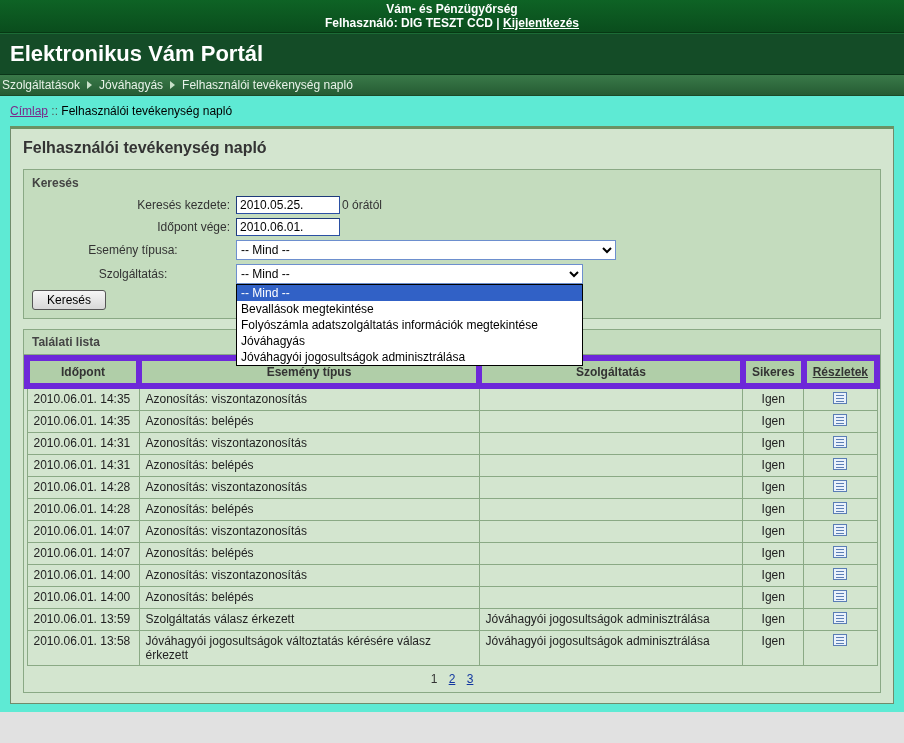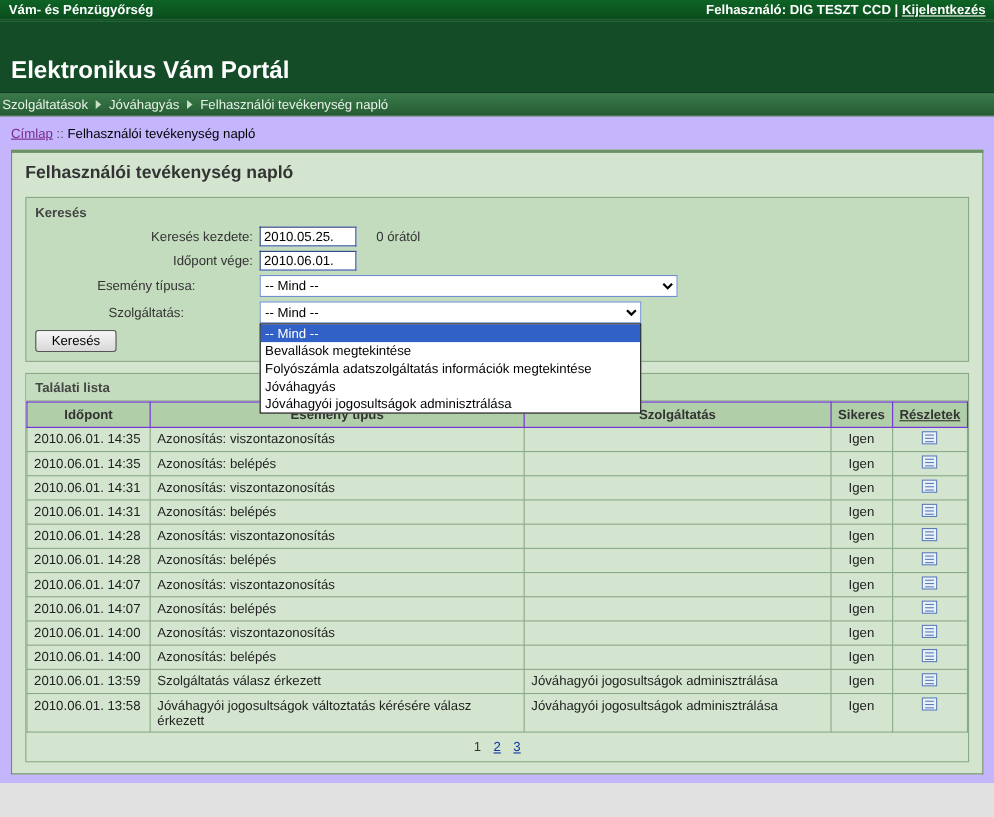--- a/index.html
+++ b/index.html
@@ -13,51 +13,52 @@
     background: #0d5f24;
     background: linear-gradient(#0e6325, #0a4d1d);
     color: #fff;
     display: flex;
     justify-content: space-between;
     align-items: center;
     padding: 2px 8px;
     font-weight: bold;
     font-size: 12px;
     border-bottom: 1px solid #063813;
+    flex-direction: column;
   }
   .topbar a { color: #fff; text-decoration: underline; }
   .titlebar {
     background: #144c27;
     color: #fff;
     padding: 7px 10px;
     border-top: 1px solid #1c6b36;
     border-bottom: 1px solid #0a3518;
   }
-  .titlebar h1 { font-size: 22px; font-weight: bold; font-family: Arial; margin-top: 24px; }
+  .titlebar h1 { font-size: 22px; font-weight: bold; font-family: Arial; }
   .breadcrumb-dark {
     background: #2f6a3e;
     background: linear-gradient(#3a7a49, #255c33);
     color: #e8f2e8;
     padding: 3px 2px;
     font-size: 12px;
     border-bottom: 1px solid #1b4a28;
     display: flex;
     align-items: center;
     gap: 4px;
   }
   .breadcrumb-dark .arrow {
     width: 0; height: 0;
     border-left: 5px solid #c8e0c8;
     border-top: 4px solid transparent;
     border-bottom: 4px solid transparent;
     display: inline-block;
     margin: 0 3px;
   }
   .content {
-    background: #c4b5fd;
+    background: #5eead4;
     padding: 8px 10px;
   }
   .path { font-size: 12px; margin-bottom: 8px; }
   .path a { color: #7a2a8a; text-decoration: underline; }
   .path .sep { color: #555; }
   .panel {
     background: #d3e5cf;
     border: 1px solid #718c6c;
     border-top: 3px solid #6c9164;
     padding: 10px 12px;
@@ -92,21 +93,21 @@
     padding-right: 6px;
     color: #333;
   }
   .search-grid input[type=text] {
     border: 1px solid #2a4fa3;
     border-top-color: #1e3a7a;
     border-left-color: #1e3a7a;
     padding: 1px 3px;
     font-size: 12px;
     font-family: Arial;
-    width: 88px;
+    width: 104px;
   }
   .search-grid .suffix { padding-left: 6px; color: #333; }
   .select-row {
     display: grid;
     grid-template-columns: 200px 380px;
     align-items: center;
     margin-left: 4px;
     margin-top: 4px;
   }
   .select-row label { text-align: center; padding-right: 6px; color: #333; }
@@ -162,21 +163,21 @@
     background: #c4dcbe;
     border-bottom: 1px solid #8aa985;
   }
   table.data {
     width: 100%;
     border-collapse: collapse;
     background: #d3e5cf;
   }
   table.data th {
     background: #b0cea8;
-    border: 1px solid #6d28d9;
+    border: 6px solid #6d28d9;
     padding: 4px 6px;
     font-weight: bold;
     color: #333;
     text-align: center;
   }
   table.data td {
     border: 1px solid #8aa985;
     padding: 3px 6px;
     color: #222;
     vertical-align: top;

